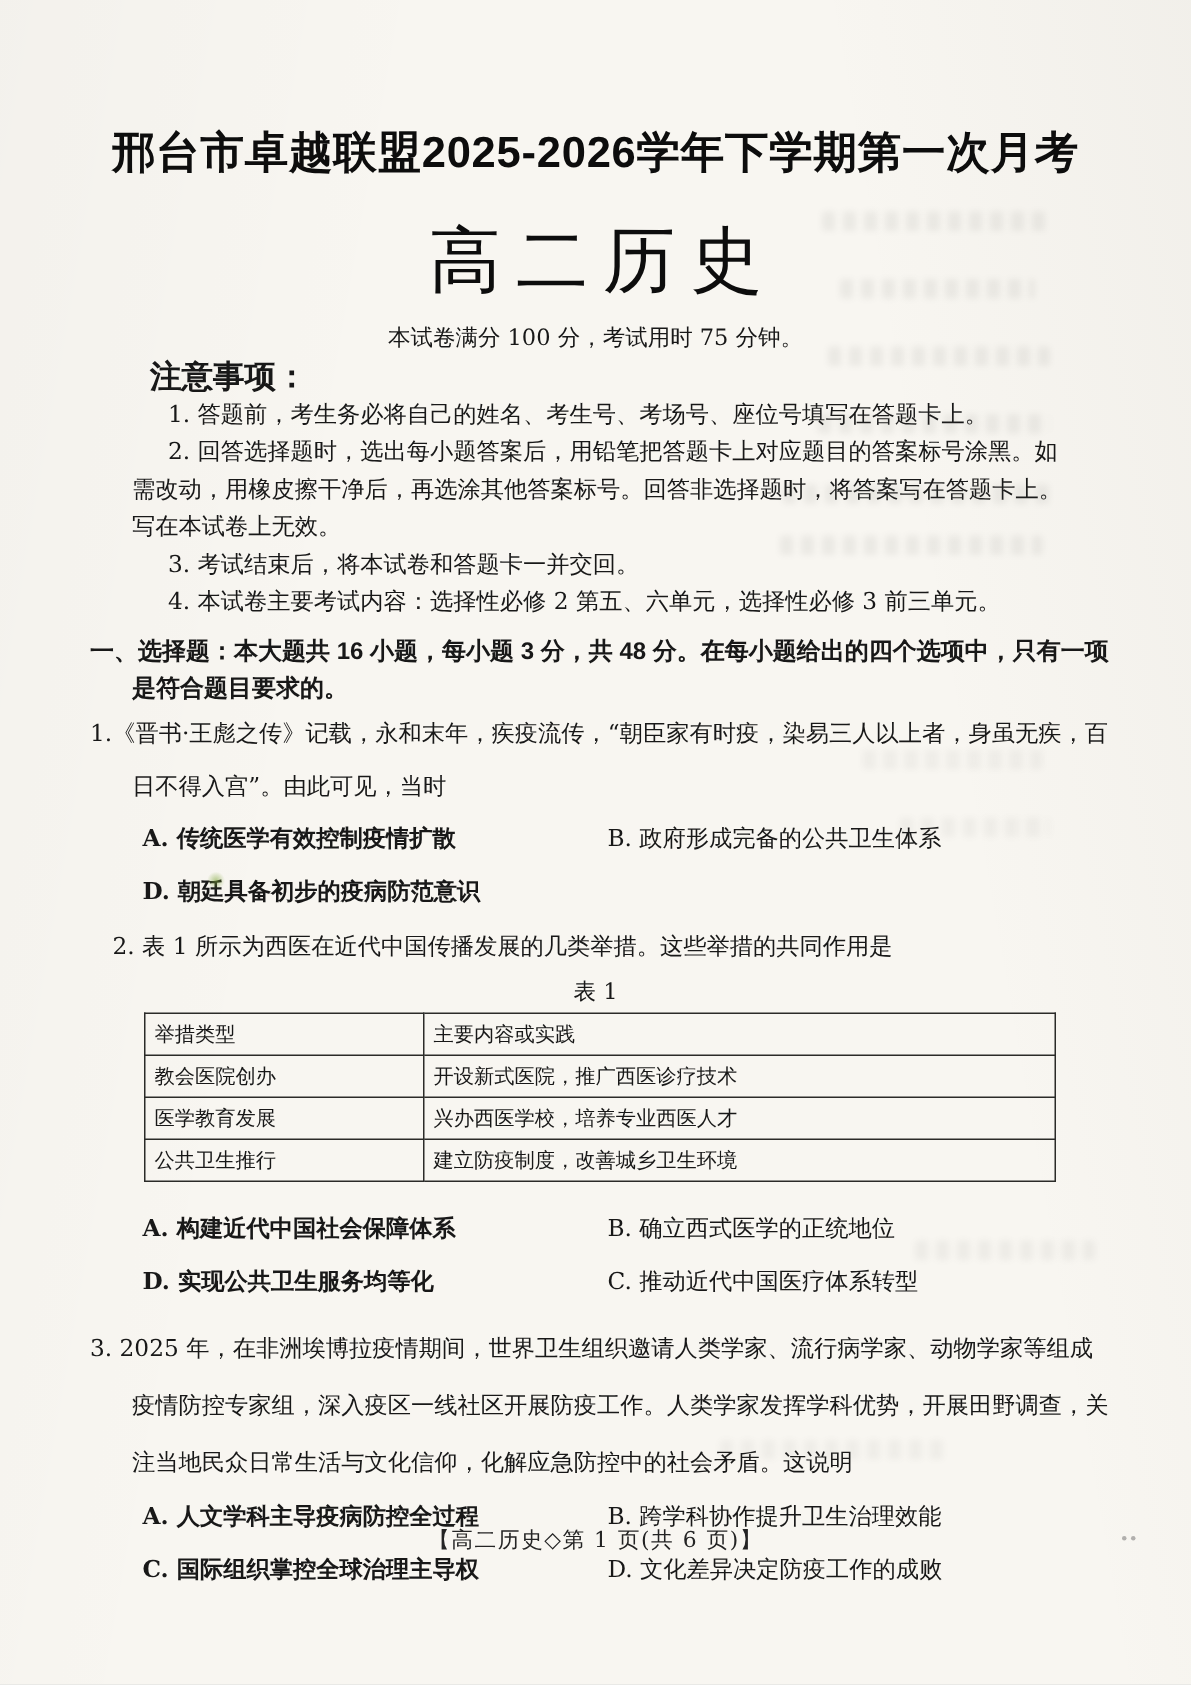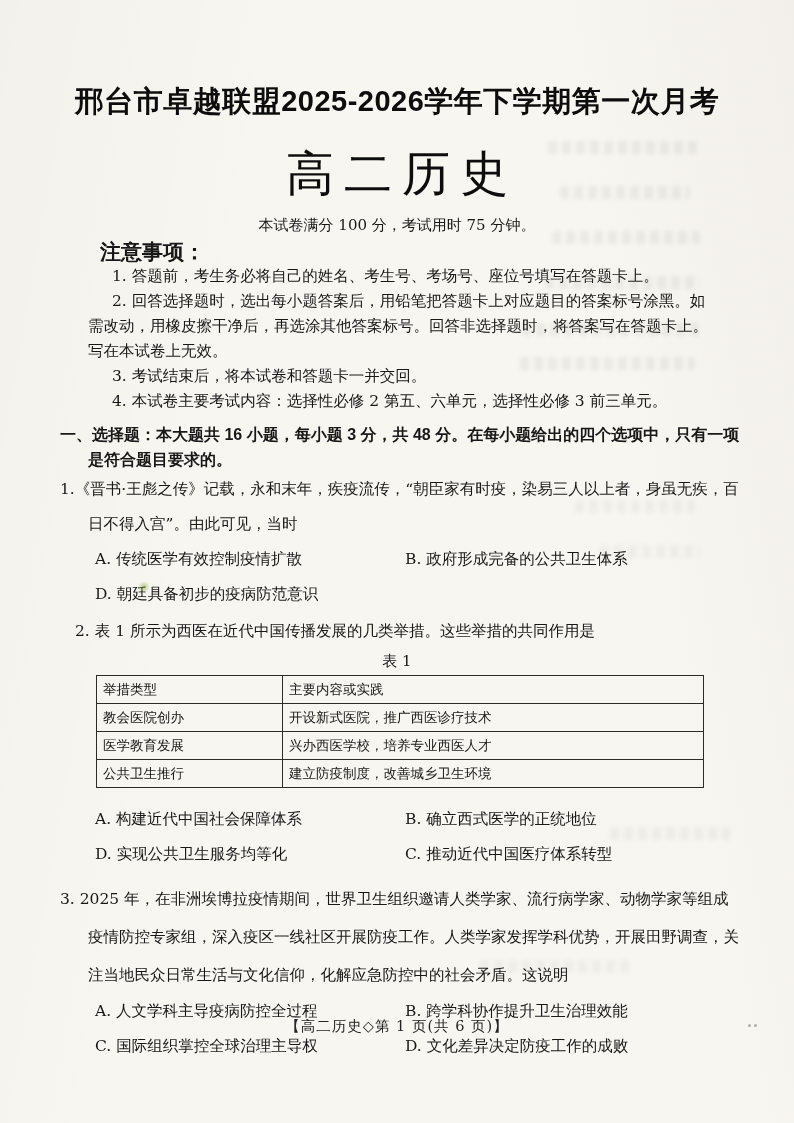--- a/index.html
+++ b/index.html
@@ -77,21 +77,21 @@
   .stem.q3 { line-height:38px; margin-top:8px; }
 
   .opts-row {
     display:flex;
     margin-left:95px;
     margin-right:40px;
     height:35px;
     align-items:center;
     font-size:15.5px;
   }
-  .opts-row .opt:first-child { width:310px; flex:none; }
+  .opts-row .opt:first-child { width:310px; flex:none;font-weight:bold; }
   .opts-row.first-after-table { margin-top:14px; }
 
   
   .tcaption {
     margin:6px 0 4px;
     text-align:center;
     font-size:15px;
   }
   table.t1 {
     border-collapse:collapse;

